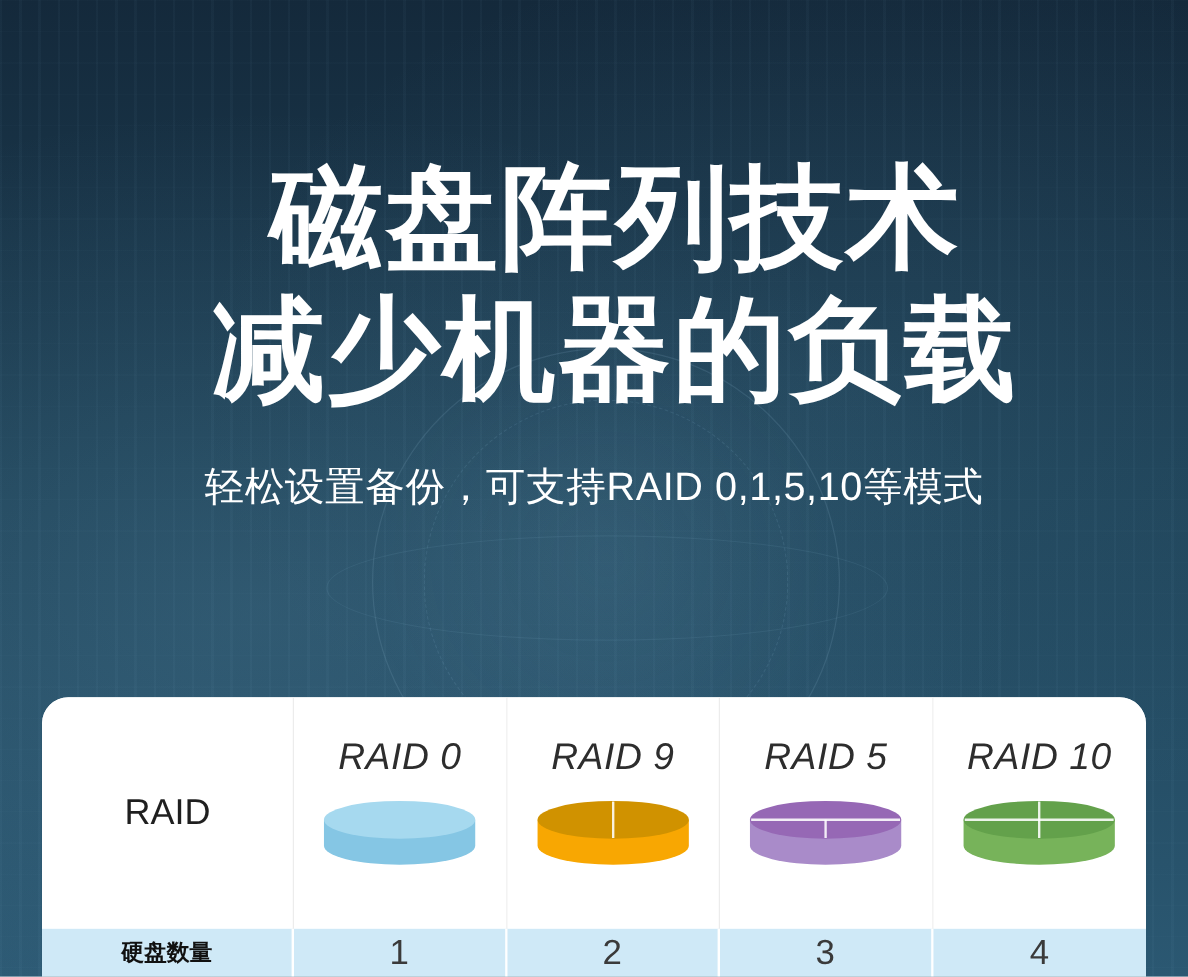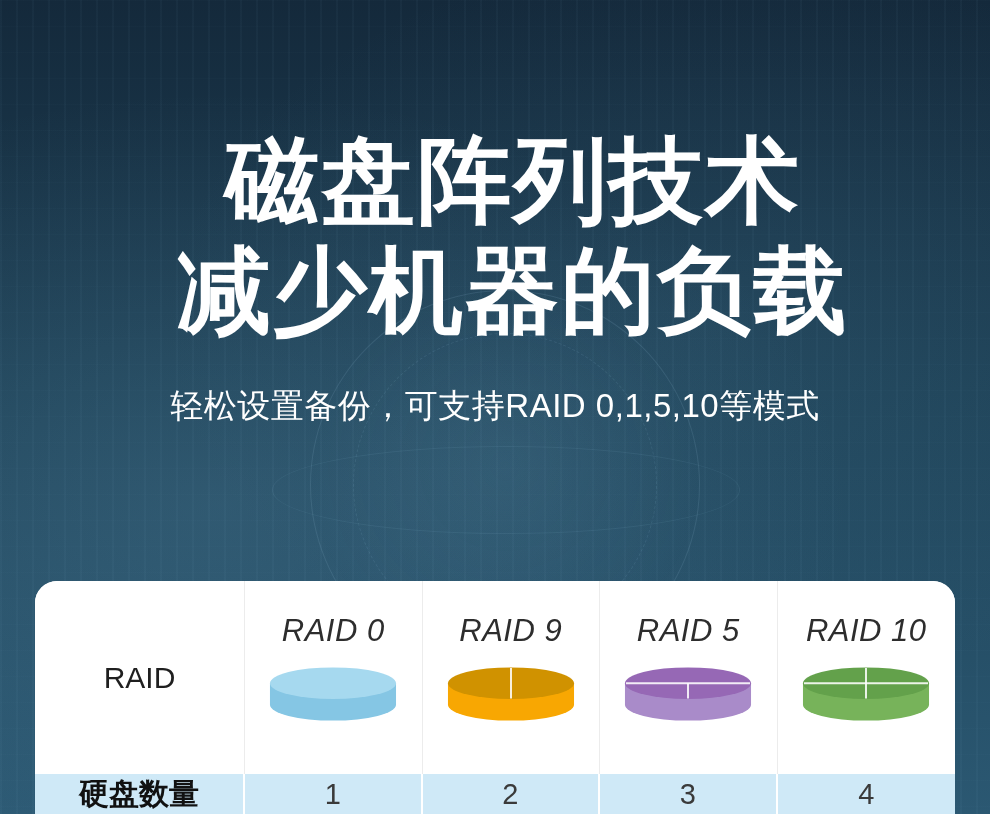--- a/index.html
+++ b/index.html
@@ -59,21 +59,21 @@
   .colcell{ padding-top:32px;font-style:italic; }
   .colname{ font-size:31px; color:#2d2d2d; margin-bottom:16px; letter-spacing:.5px; }
   .disk{ display:block; }
 
   .ccell{
     background:#cfe9f7; border-right:2px solid #ffffff;
     display:flex; align-items:center; justify-content:center;
     font-size:29px; color:#3a3a3a;
   }
   .ccell.last{ border-right:none; }
-  .countlabel{ font-weight:bold; font-size:30px; color:#111111; }
+  .countlabel{ font-weight:bold; font-size:19px; color:#111111; }
 </style>
 </head>
 <body>
 
 <div class="page">
   <div class="bg-stripes"></div>
   <div class="bg-rows"></div>
   <div class="globe"></div>
 
   <div class="hero">

